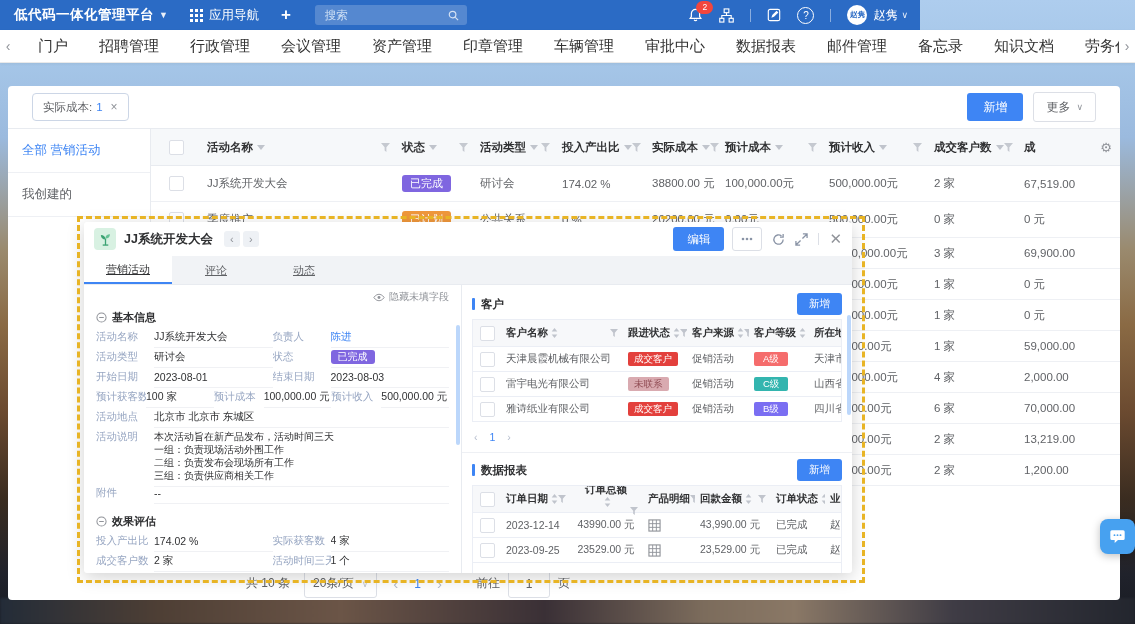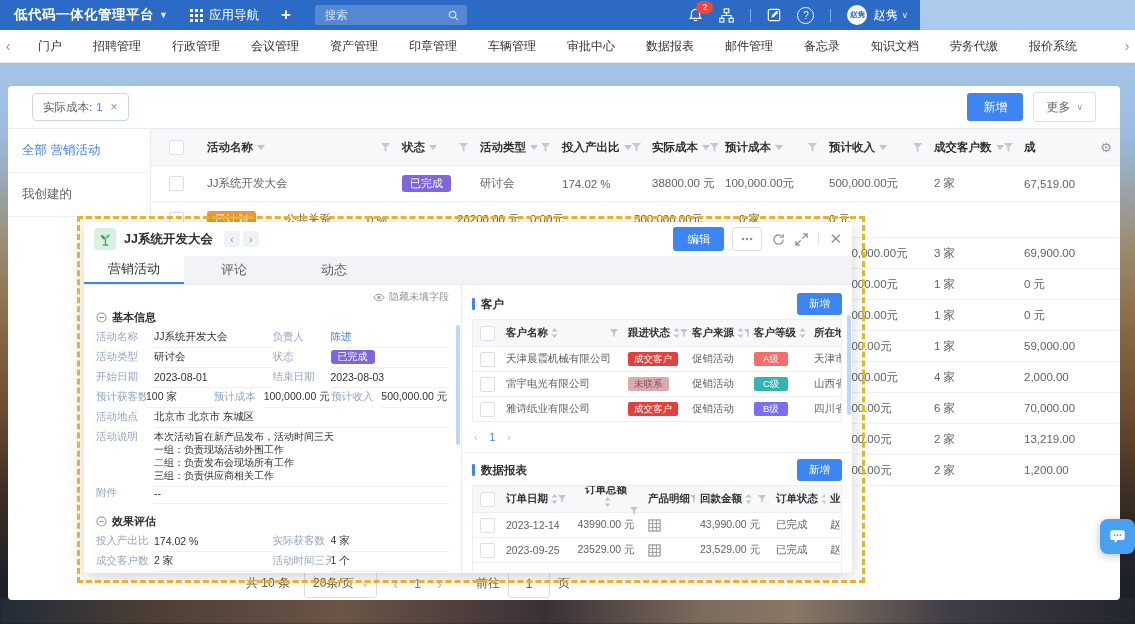--- a/index.html
+++ b/index.html
@@ -32,21 +32,21 @@
   .help{width:15px;height:15px;border:1.4px solid #fff;border-radius:50%;font-size:10px;display:flex;align-items:center;justify-content:center;}
   .avatar{width:20px;height:20px;border-radius:50%;background:#fff;color:#2b6bc5;font-size:7.5px;font-weight:bold;
       display:flex;align-items:center;justify-content:center;margin-left:16px;}
   .uname{font-size:12px;margin-left:6px;}
   .ucaret{font-size:9px;margin-left:4px;opacity:.9;}
   
   .appnav{position:absolute;left:0;top:30px;width:1135px;height:32px;background:#fff;z-index:3;
       display:flex;align-items:center;border-bottom:1px solid #e9e9e9;box-shadow:0 1px 3px rgba(0,0,0,.06);}
   .an-arrow{color:#909399;font-size:14px;width:16px;text-align:center;cursor:pointer;flex:none;}
   .an-items{display:flex;align-items:center;flex:1;overflow:hidden;}
-  .an-item{font-size:12px;color:#333;margin:0 0 0 13px;padding:4px 9px;border-radius:3px;white-space:nowrap;cursor:pointer;}
+  .an-item{font-size:15px;color:#333;margin:0 0 0 13px;padding:4px 9px;border-radius:3px;white-space:nowrap;cursor:pointer;}
   
   .panel{position:absolute;left:8px;top:86px;width:1112px;height:514px;background:#fff;border-radius:4px;z-index:1;overflow:hidden;}
   .toolbar{height:42px;display:flex;align-items:center;border-bottom:1px solid #e8ebf0;padding:0 24px;}
   .ftag{display:flex;align-items:center;border:1px solid #ccd6e6;border-radius:4px;height:26px;padding:0 10px;font-size:11.5px;color:#606266;background:#fff;}
   .ftag .fv{color:#3e85f4;margin:0 8px 0 4px;}
   .ftag .fx{color:#909399;cursor:pointer;font-size:12px;}
   .btn-blue{background:#3e85f4;color:#fff;border:none;border-radius:3px;height:28px;padding:0 16px;font-size:12px;cursor:pointer;}
   .btn-plain{background:#fff;color:#606266;border:1px solid #dcdfe6;border-radius:3px;height:28px;padding:0 12px;font-size:12px;cursor:pointer;
       display:flex;align-items:center;margin-left:10px;}
   .btn-plain .c{font-size:9px;color:#909399;margin-left:6px;}
@@ -93,21 +93,21 @@
   .m-pager{display:flex;margin-left:8px;}
   .m-pgbtn{width:16px;height:16px;border-radius:3px;background:#eef1f5;color:#909399;font-size:11px;
       display:flex;align-items:center;justify-content:center;margin-left:3px;cursor:pointer;}
   .m-tools{margin-left:auto;display:flex;align-items:center;}
   .btn-edit{background:#3e85f4;color:#fff;border:none;border-radius:3px;height:24px;padding:0 14px;font-size:11.5px;cursor:pointer;}
   .btn-more{border:1px solid #dcdfe6;border-radius:3px;height:22px;width:28px;display:flex;align-items:center;justify-content:center;margin-left:8px;cursor:pointer;background:#fff;}
   .m-ic{margin-left:10px;color:#8a94a6;cursor:pointer;display:flex;align-items:center;}
   .m-sep{width:1px;height:12px;background:#dcdfe6;margin-left:10px;}
   .m-close{margin-left:10px;color:#909399;font-size:15px;cursor:pointer;}
   .m-tabs{height:28px;background:#f1f3f6;display:flex;flex:none;border-bottom:1px solid #e8ebf0;}
-  .m-tab{width:100px;display:flex;align-items:center;justify-content:center;font-size:13px;color:#606266;cursor:pointer;}
+  .m-tab{width:88px;display:flex;align-items:center;justify-content:center;font-size:11px;color:#606266;cursor:pointer;text-decoration:underline;}
   .m-tab.active{background:#fff;color:#303133;border-bottom:2px solid #3e85f4;box-sizing:border-box;}
   .m-body{flex:1;display:flex;min-height:0;}
   
   .mleft{width:378px;flex:none;border-right:1px solid #e8ebf0;padding:4px 12px 0 12px;box-sizing:border-box;position:relative;overflow:hidden;}
   .hide-empty{display:flex;align-items:center;justify-content:flex-end;height:16px;font-size:10px;color:#909399;cursor:pointer;}
   .hide-empty svg{margin-right:4px;}
   .msec-title{display:flex;align-items:center;height:20px;font-size:11px;font-weight:bold;color:#303133;margin-top:2px;}
   .msec-title svg{margin-right:5px;}
   .f-row{display:flex;}
   .f-pair{flex:1;display:flex;align-items:center;height:20px;min-width:0;}
@@ -358,20 +358,21 @@
           <div class="mtc c6">100,000.00元</div>
           <div class="mtc c7">500,000.00元</div>
           <div class="mtc c8">2 家</div>
           <div class="mtc c9">67,519.00</div>
         </div>
 
         <div class="mt-row tall">
           <div class="mtc c0">
               <span class="cb"></span>
             </div>
+          <div class="mtc c1">季度推广</div>
           <div class="mtc c2">
               <span class="badge b-orange">已计划</span>
             </div>
           <div class="mtc c3">公共关系</div>
           <div class="mtc c4">0 %</div>
           <div class="mtc c5">20200.00 元</div>
           <div class="mtc c6">0.00元</div>
           <div class="mtc c7">500,000.00元</div>
           <div class="mtc c8">0 家</div>
           <div class="mtc c9">0 元</div>

